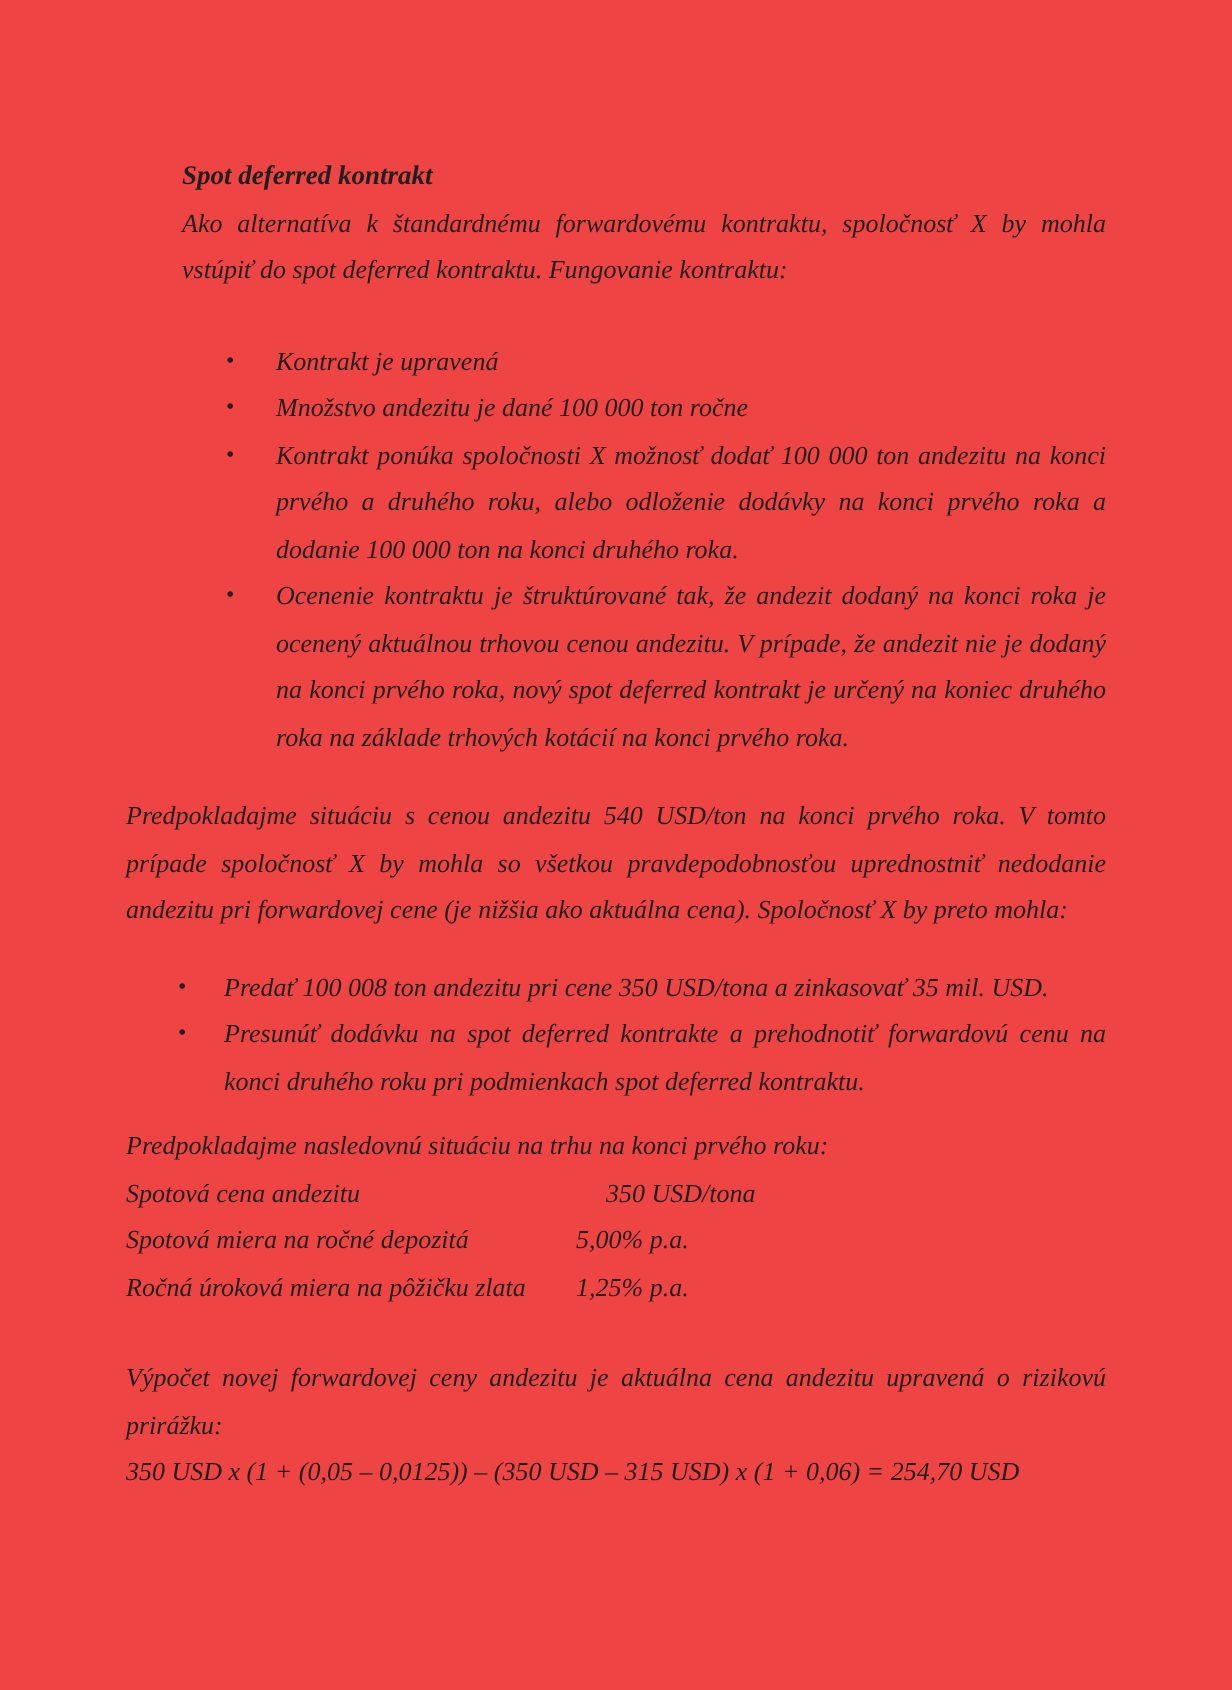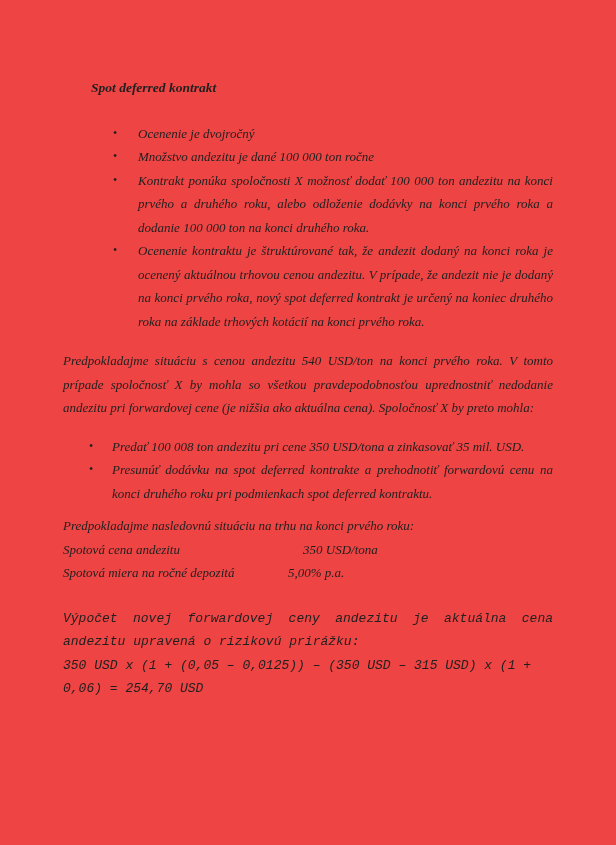--- a/index.html
+++ b/index.html
@@ -35,37 +35,38 @@
   .list1 .bullet { flex: 0 0 25px; }
   .list2 .bullet { flex: 0 0 23px; }
   .bullet { font-style: normal; font-size: 12px; }
   .li-text { flex: 1; text-align: justify; }
   .scenario { margin-top: 16px; }
   .market { margin-top: 9px; }
   .market-heading { margin: 0; }
   .row { margin: 0; }
   .row-label { display: inline-block; width: 225px; }
   .row-first .row-label { width: 240px; font-family: Liberation Serif, serif; }
-  .calc { margin-top: 22px; font-family: Liberation Mono, monospace; }
+  .calc { margin-top: 22px; }
   .formula { margin: 0; }
 </style>
 </head>
 <body>
 
 <div class="page">
   <div class="content">
 
     <section class="intro-block">
       <h1 class="doc-heading">Spot deferred kontrakt</h1>
+      <p class="para">Ako alternatíva k štandardnému forwardovému kontraktu, spoločnosť X by mohla vstúpiť do spot deferred kontraktu. Fungovanie kontraktu:</p>
     </section>
 
     <div class="list list1">
       <div class="li">
         <span class="bullet">•</span>
-        <span class="li-text">Ocenenie je dvojročný</span>
+        <span class="li-text">Kontrakt je upravená</span>
       </div>
       <div class="li">
         <span class="bullet">•</span>
         <span class="li-text">Množstvo andezitu je dané 100 000 ton ročne</span>
       </div>
       <div class="li">
         <span class="bullet">•</span>
         <span class="li-text">Kontrakt ponúka spoločnosti X možnosť dodať 100 000 ton andezitu na konci prvého a druhého roku, alebo odloženie dodávky na konci prvého roka a dodanie 100 000 ton na konci druhého roka.</span>
       </div>
       <div class="li">
@@ -88,20 +89,23 @@
     </div>
 
     <section class="market">
       <p class="para market-heading">Predpokladajme nasledovnú situáciu na trhu na konci prvého roku:</p>
       <p class="row row-first">
         <span class="row-label">Spotová cena andezitu</span><span class="row-value">350 USD/tona</span>
       </p>
       <p class="row">
         <span class="row-label">Spotová miera na ročné depozitá</span><span class="row-value">5,00% p.a.</span>
       </p>
+      <p class="row">
+        <span class="row-label">Ročná úroková miera na pôžičku zlata</span><span class="row-value">1,25% p.a.</span>
+      </p>
     </section>
 
     <section class="calc">
       <p class="para">Výpočet novej forwardovej ceny andezitu je aktuálna cena andezitu upravená o rizikovú prirážku:</p>
       <p class="formula">350 USD x (1 + (0,05 – 0,0125)) – (350 USD – 315 USD) x (1 + 0,06) = 254,70 USD</p>
     </section>
 
   </div>
 </div>
 

